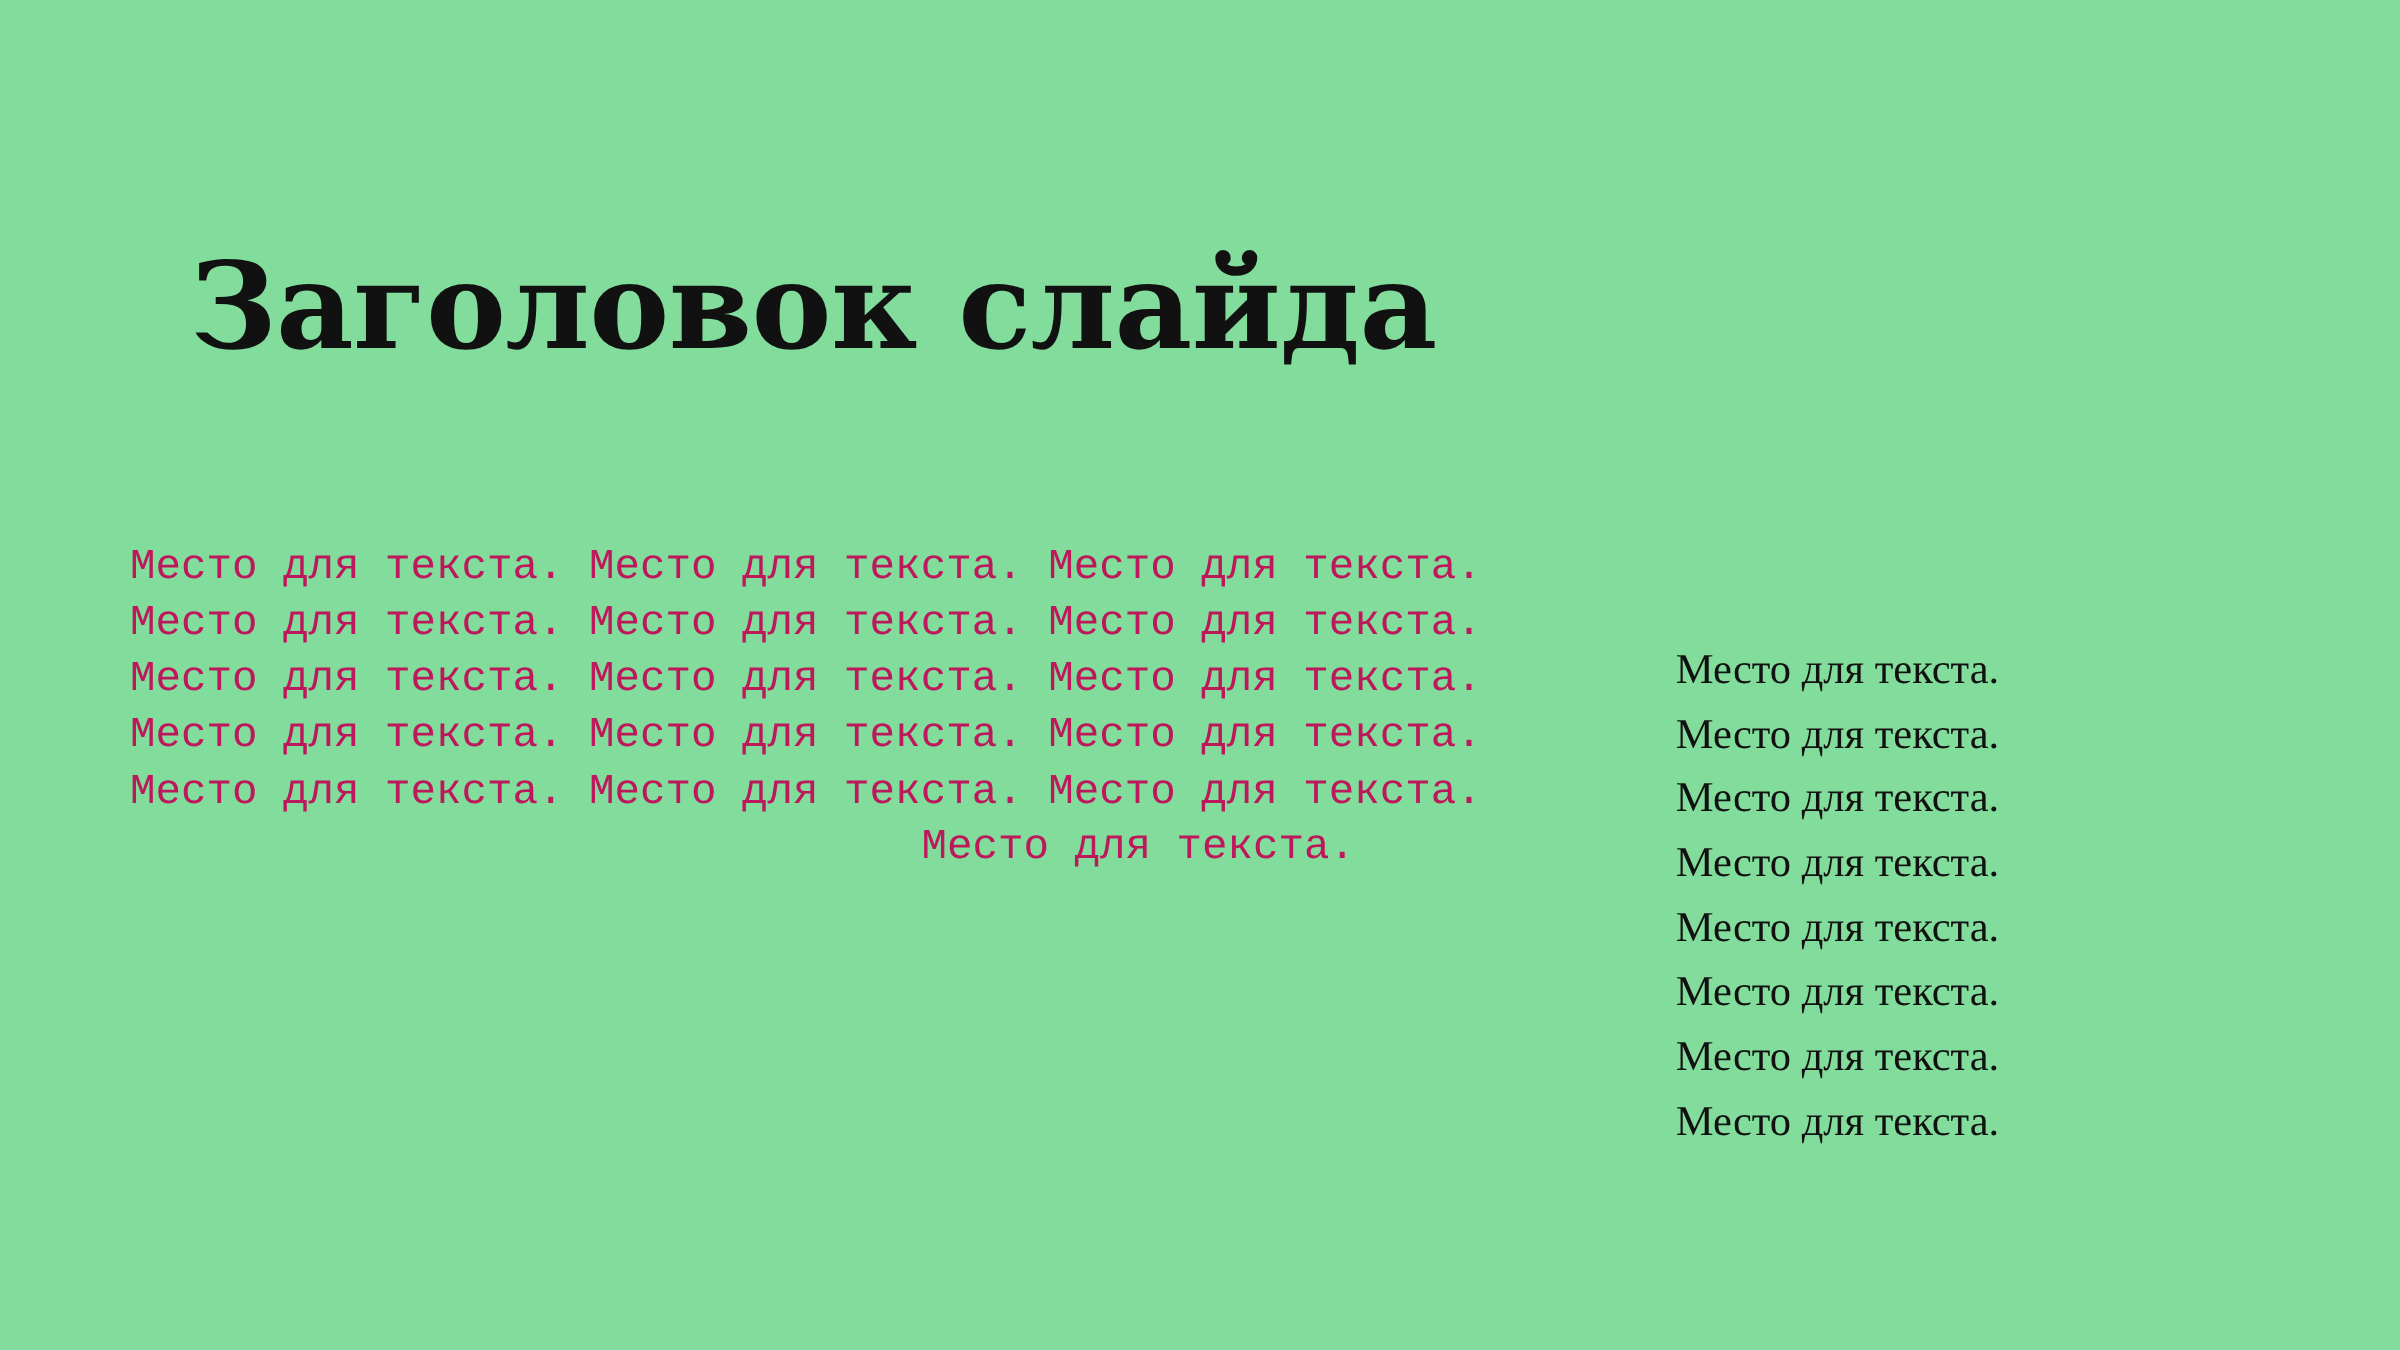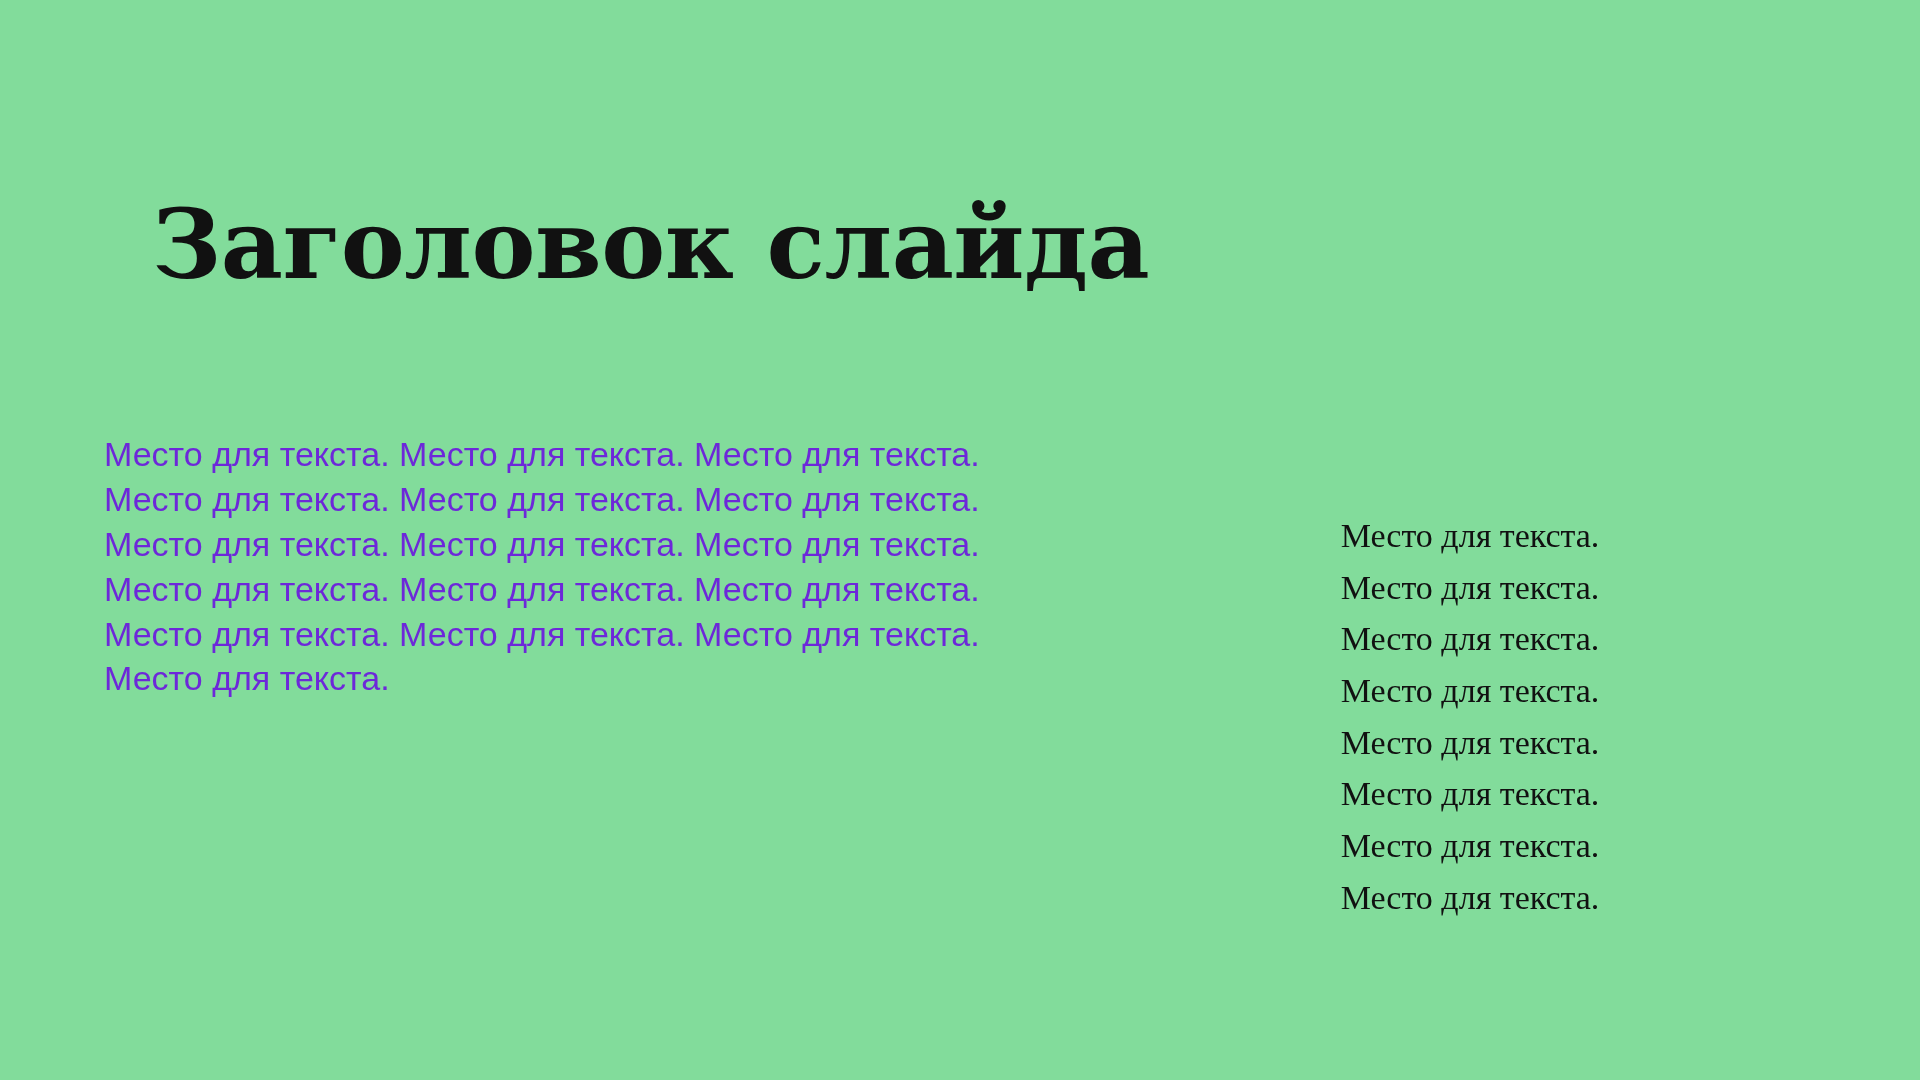--- a/index.html
+++ b/index.html
@@ -31,25 +31,25 @@
     line-height: 1.1;
     letter-spacing: -0.5px;
     color: #111111;
     white-space: nowrap;
   }
   .body-left {
     position: absolute;
     left: 104px;
     top: 432px;
     width: 980px;
-    text-align: left;
-    font-family: Liberation Sans, sans-serif;
+    text-align: right;
+    font-family: Liberation Mono, monospace;
     font-size: 34px;
     line-height: 1.32;
-    color: #6d28d9;
+    color: #be185d;
   }
   .body-left .line {
     display: block;
     white-space: nowrap;
   }
   .body-right {
     position: absolute;
     left: 1285px;
     top: 510px;
     width: 370px;

